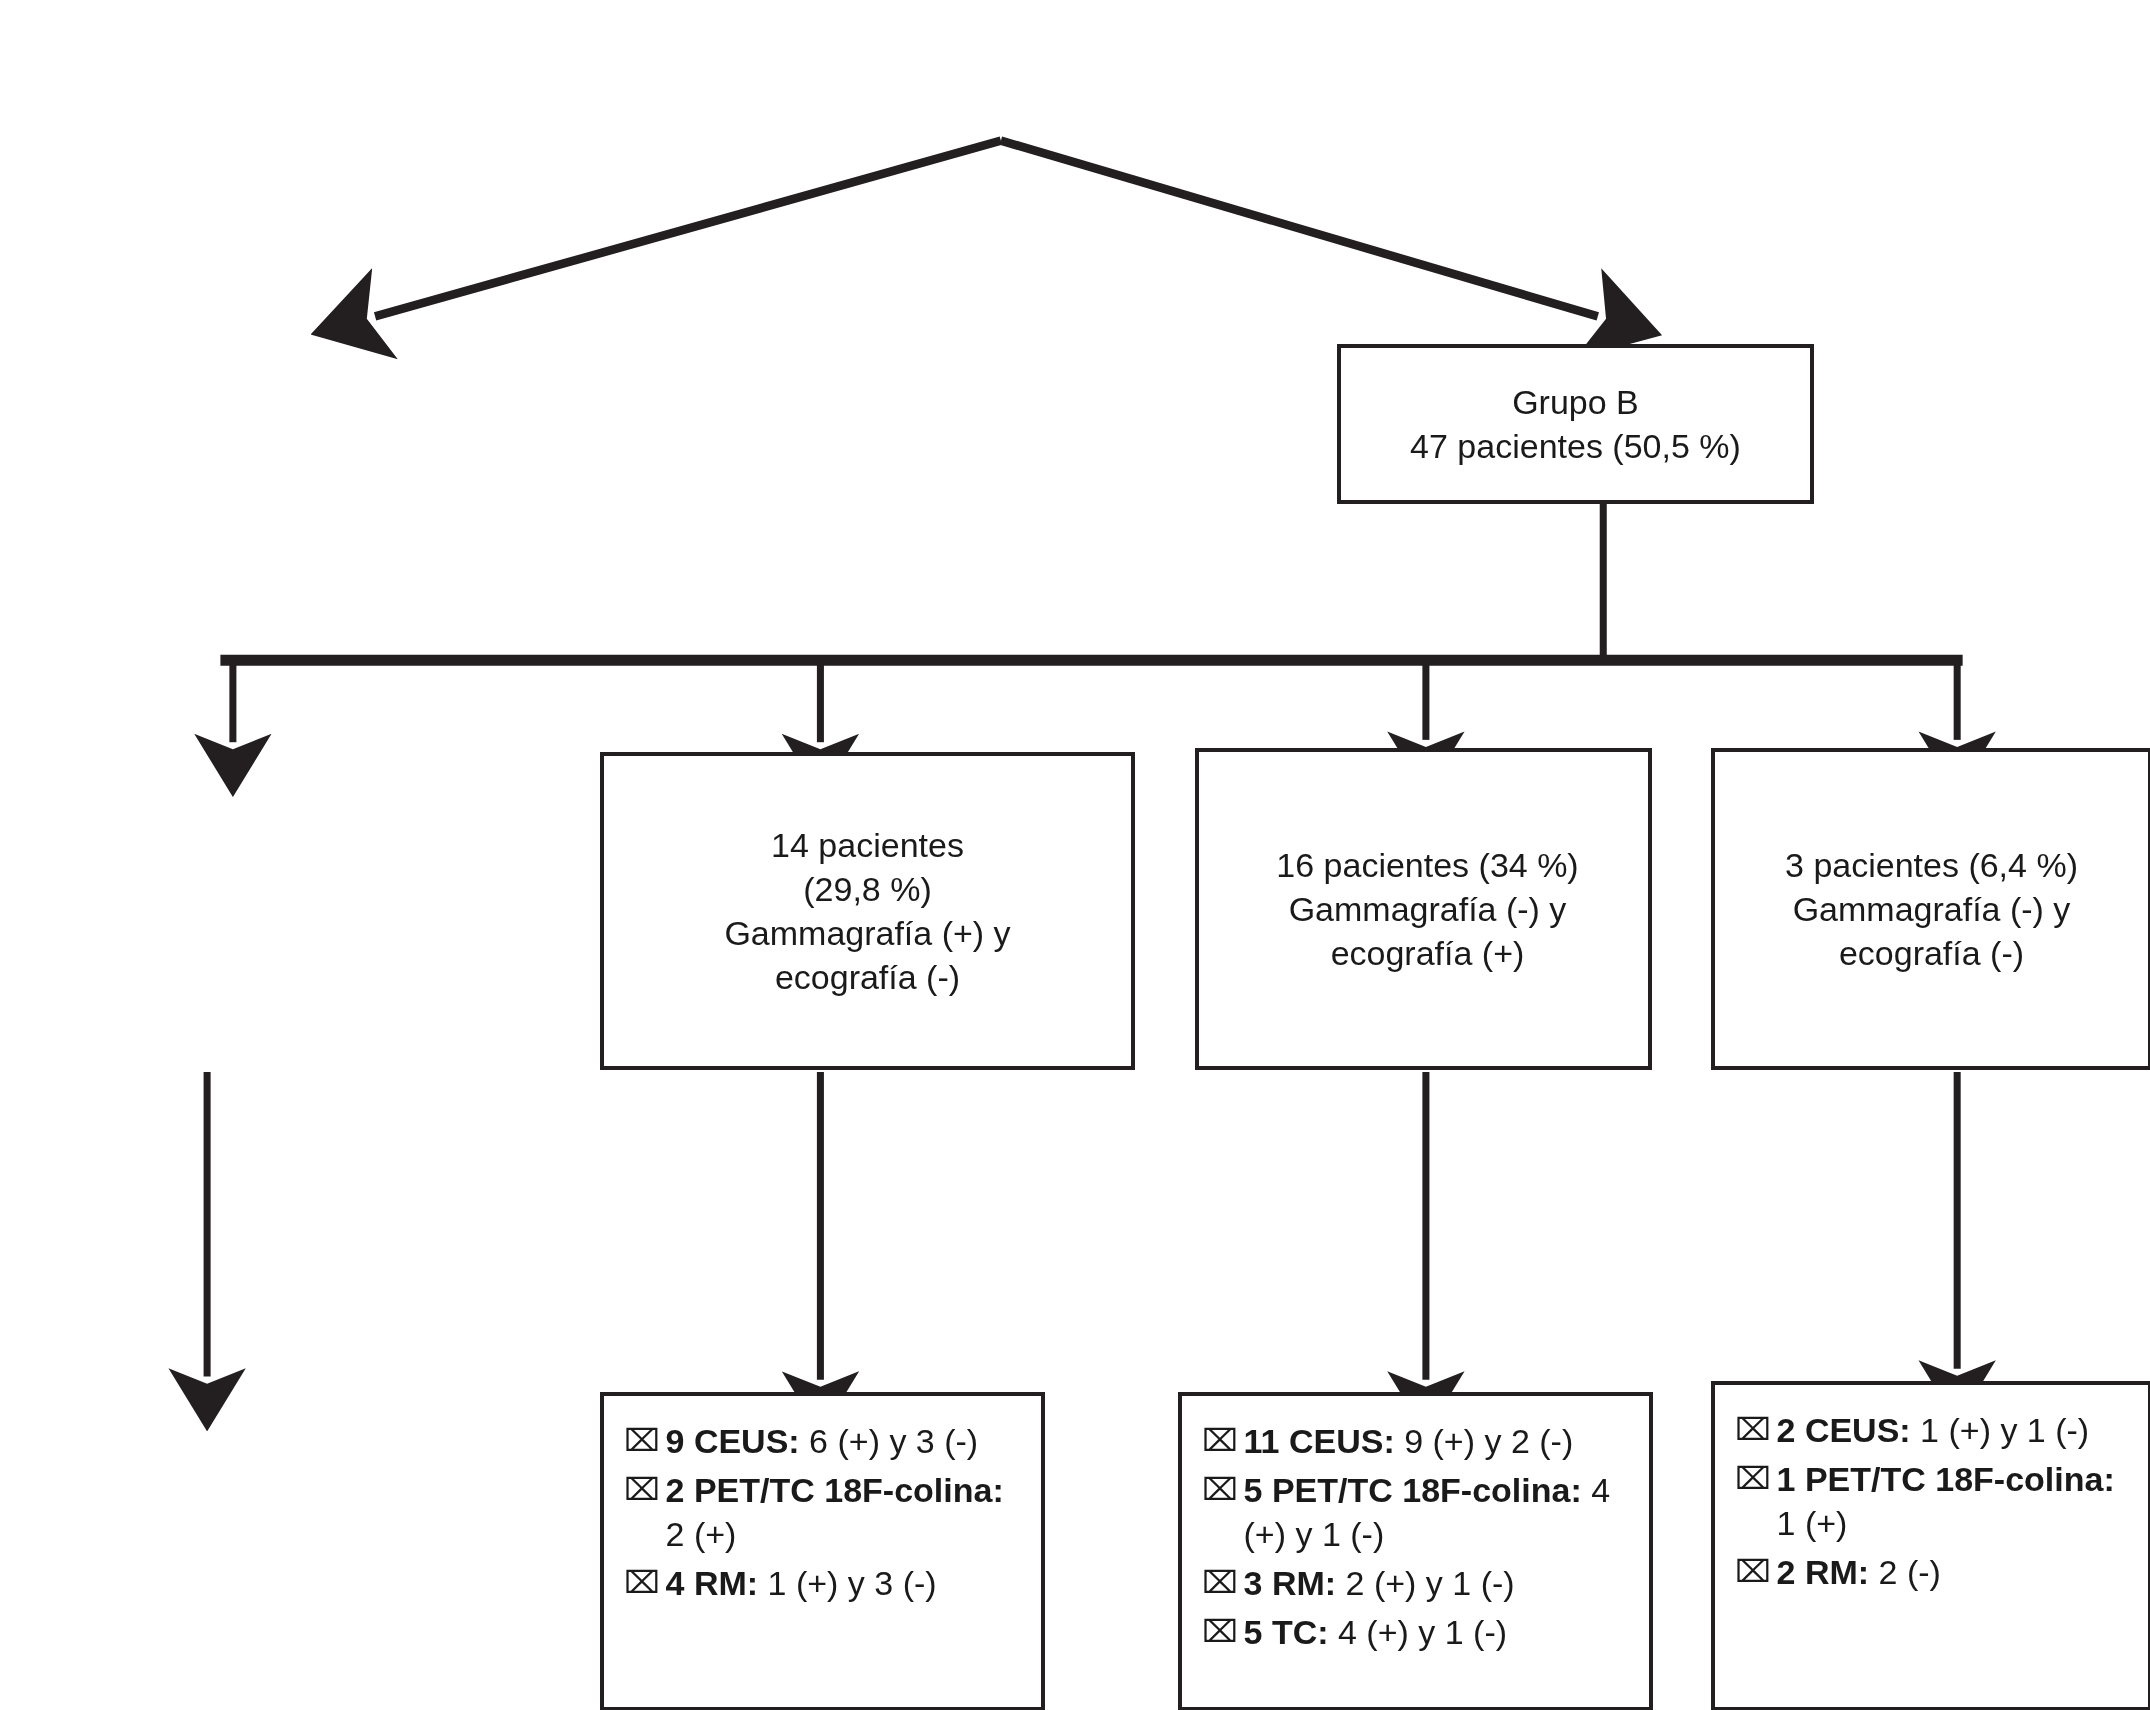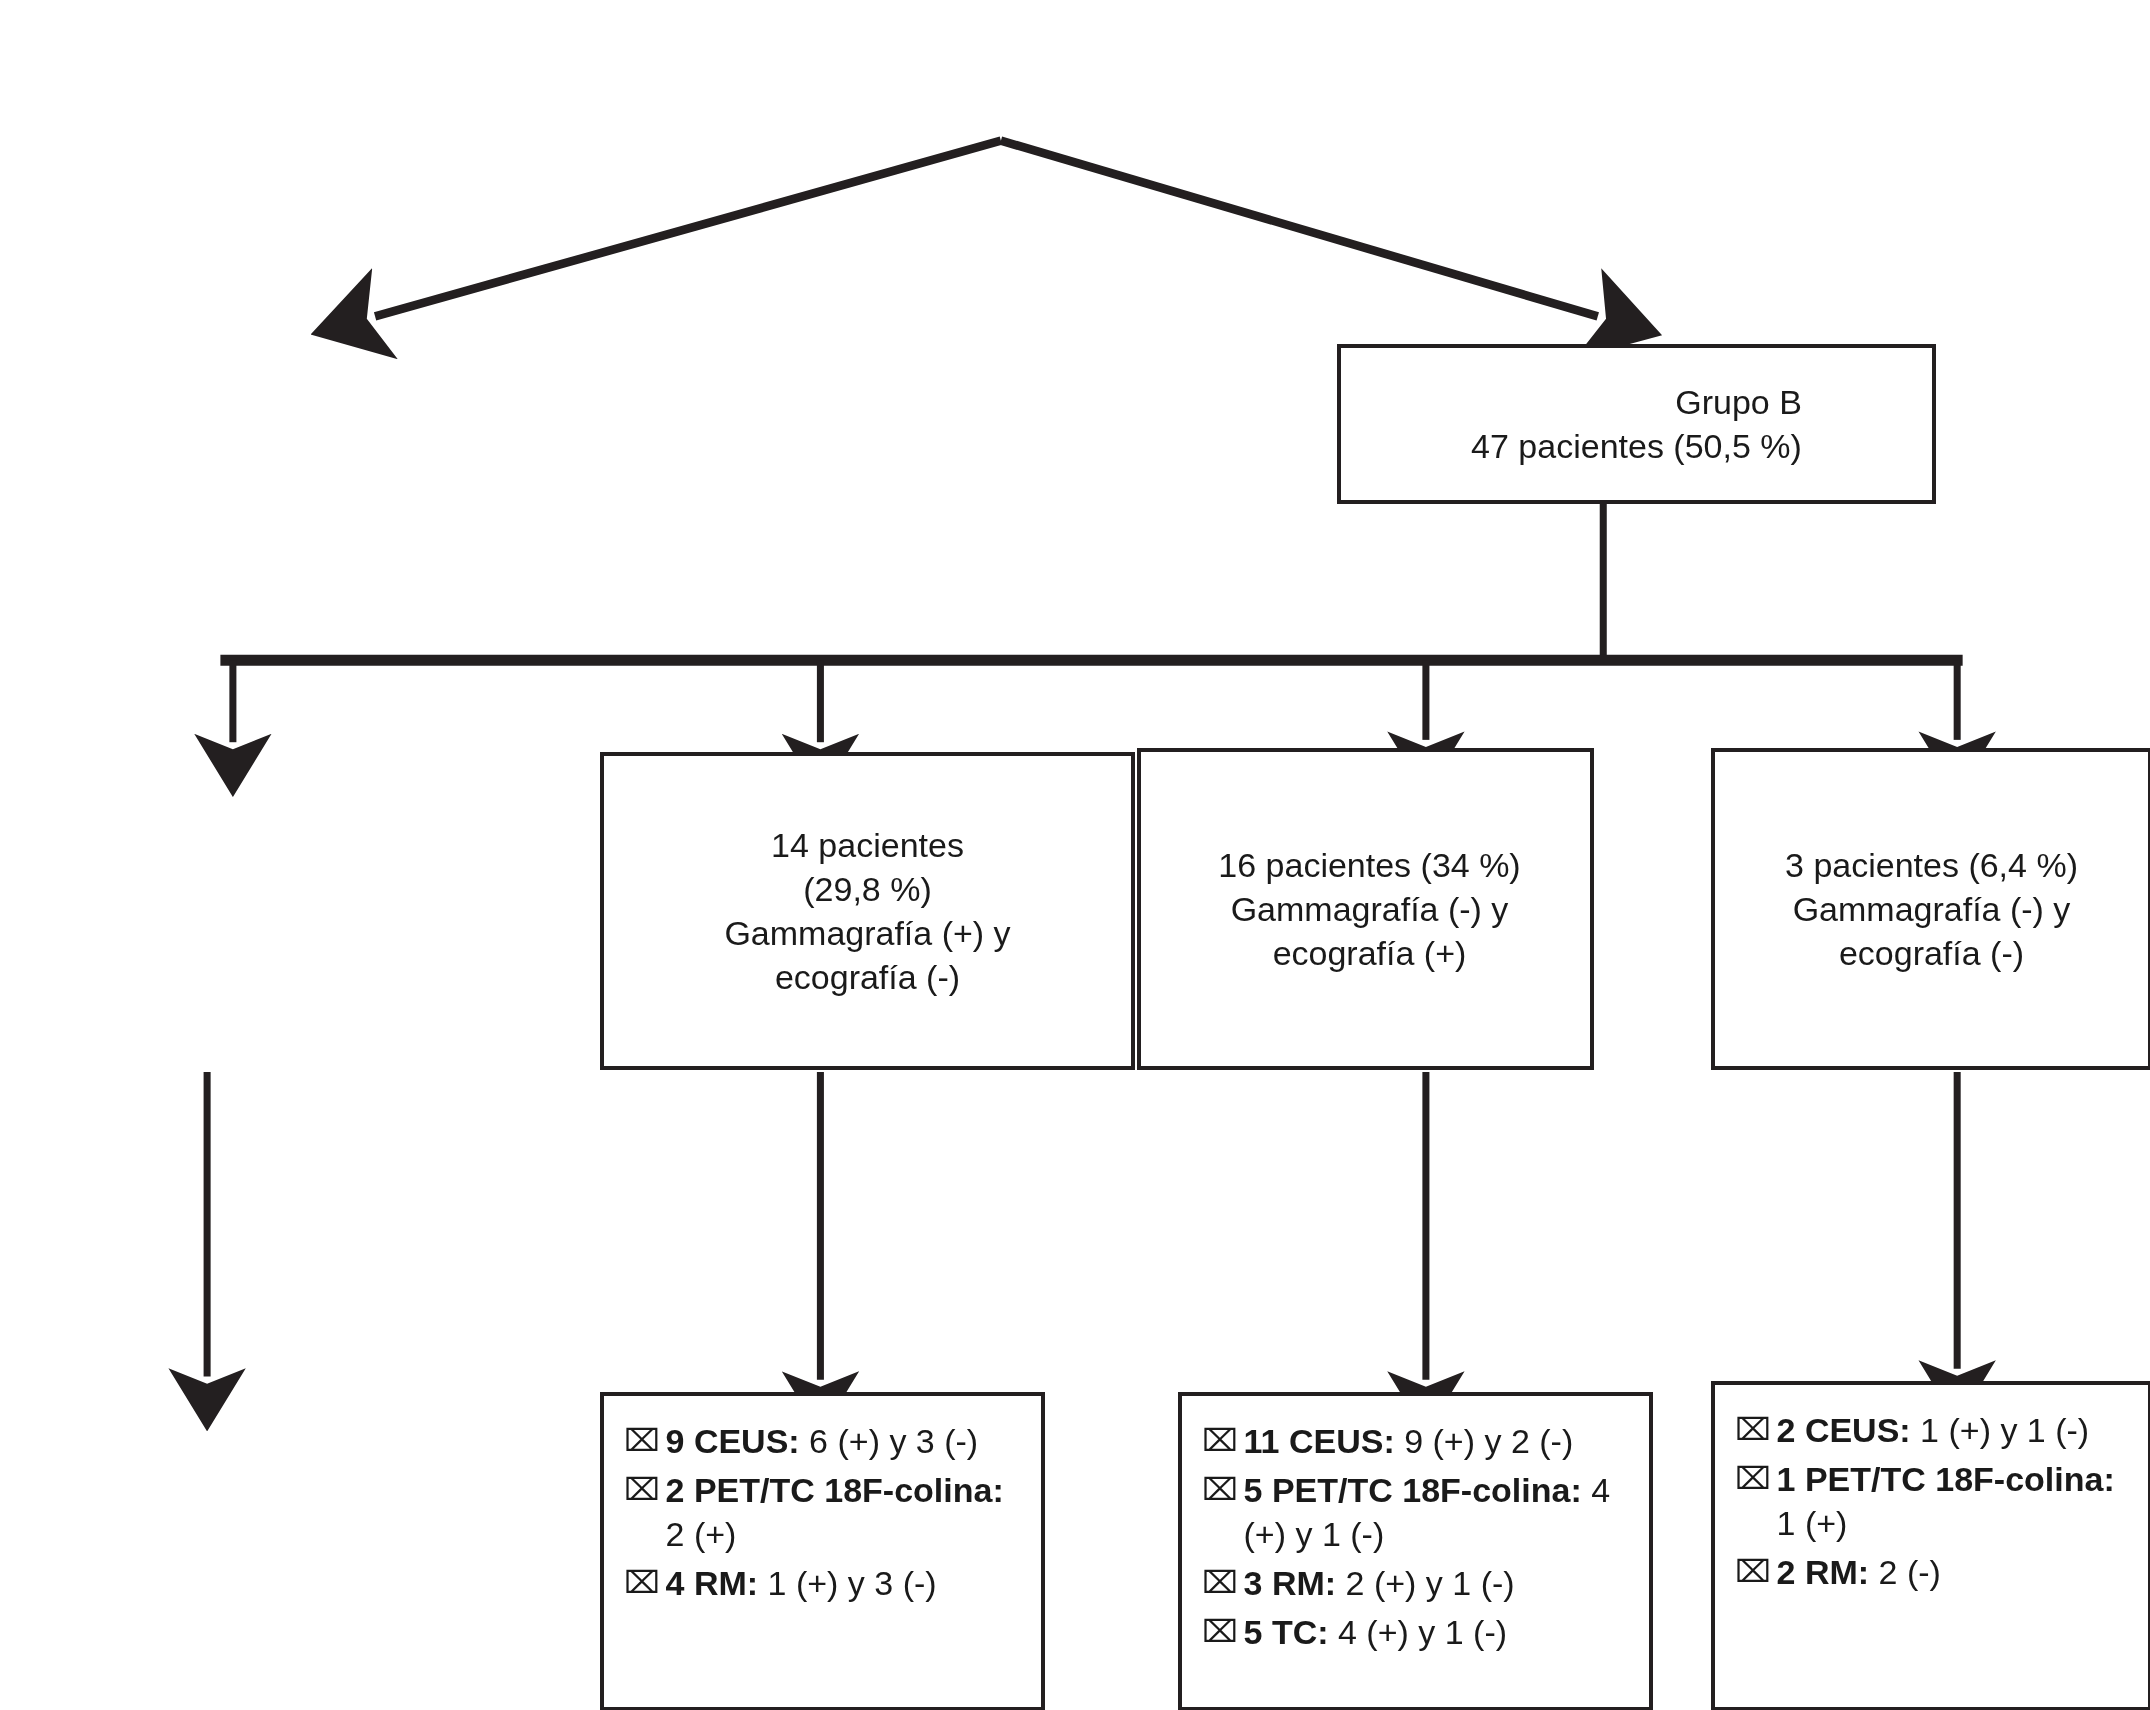--- a/index.html
+++ b/index.html
@@ -35,25 +35,25 @@
   .node.listbox {
     align-items: flex-start;
     justify-content: flex-start;
     text-align: left;
     padding: 23.4px 14px 14px 20.3px;
   }
   
   #node-root     { left: 452px;  top: 2.3px;    width: 1105px; height: 134px; }
   
   #node-group-a  { left: 74px;   top: 344px;  width: 531px;  height: 160px; }
-  #node-group-b  { left: 1337px; top: 344px;  width: 599px;  height: 160px; text-align: right; }
+  #node-group-b  { left: 1337px; top: 344px;  width: 477px;  height: 160px; }
   
   #node-mid-0    { left: 0px;    top: 752px;  width: 465px;  height: 318px; }
   #node-mid-1    { left: 600px;  top: 752px;  width: 535px;  height: 318px; }
-  #node-mid-2    { left: 1137px; top: 748px;  width: 457px;  height: 322px; padding-left: 19px; }
+  #node-mid-2    { left: 1195px; top: 748px;  width: 457px;  height: 322px; padding-left: 19px; }
   #node-mid-3    { left: 1711px; top: 748px;  width: 441px;  height: 322px; }
   
   #node-bot-0    { left: 0px;    top: 1389px; width: 465px;  height: 322px; }
   #node-bot-1    { left: 600px;  top: 1392px; width: 445px;  height: 319px; }
   #node-bot-2    { left: 1178px; top: 1392px; width: 475px;  height: 319px; }
   #node-bot-3    { left: 1711px; top: 1381px; width: 441px;  height: 330px; }
 
   
   .blist { width: 100%; }
   .bitem {

